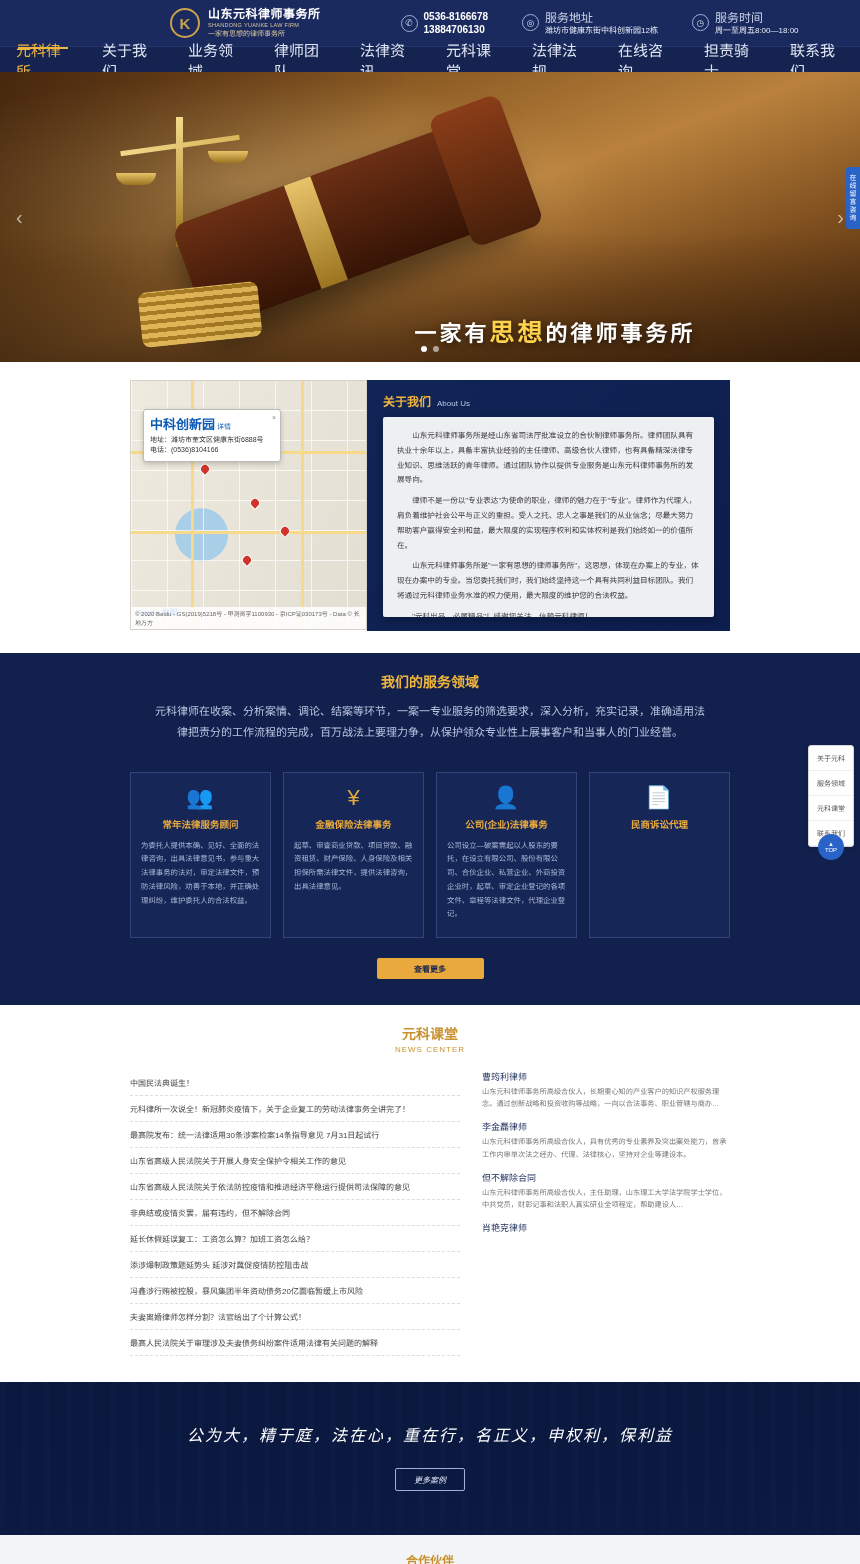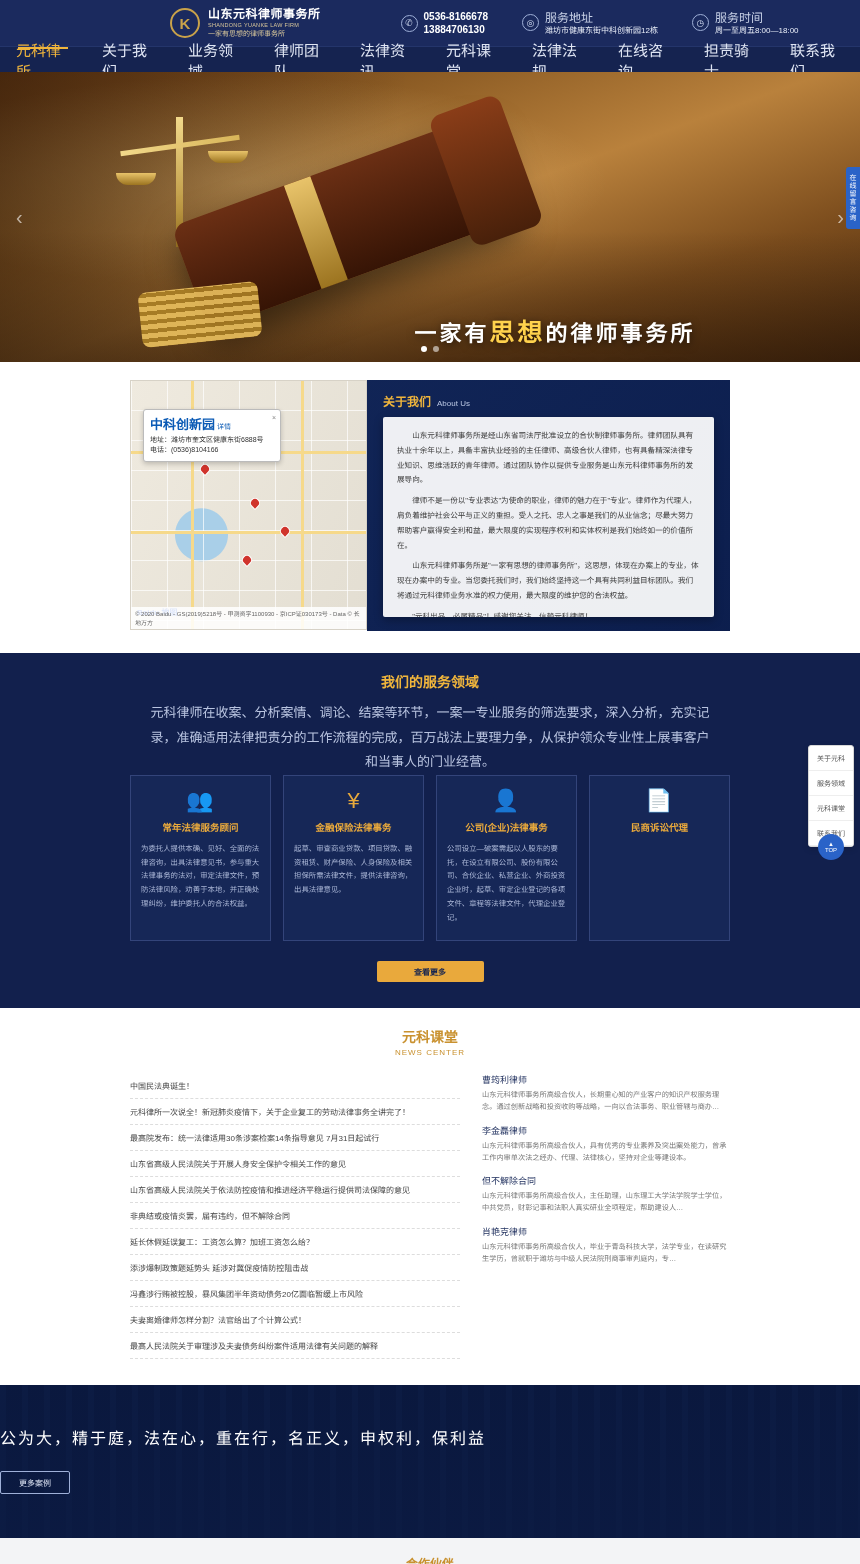--- a/index.html
+++ b/index.html
@@ -177,21 +177,21 @@
     background: rgba(255,255,255,.93);
     color:#3a3a3a; font-size:7.6px; line-height:1.95; padding: 12px 14px;
     border-radius: 2px; box-shadow: 0 3px 10px rgba(0,0,0,.3);
     height: 200px; overflow: hidden;
   }
   .about-paper p { margin-bottom: 6px; text-indent: 2em; }
   
   .services { background:#12204d; padding: 18px 0 26px; }
   .sec-title { text-align:center; color:#f0b53c; font-size:14px; font-weight:bold; }
   .svc-desc {
-    width: 560px; margin: 10px auto 0; color:#b9c4e0; font-size:13px;
+    width: 560px; margin: 10px auto 29px; color:#b9c4e0; font-size:11px;
     line-height:1.9; text-align:center;
   }
   .svc-grid { width: 600px; margin: 0 auto; display:flex; gap: 12px; }
   .svc-card {
     flex:1; border:1px solid #33447a; background:#162757; padding: 14px 10px 16px;
     text-align:center;
   }
   .svc-ico { font-size: 22px; color:#e7a93c; line-height:1; margin-bottom: 8px; }
   .svc-name { color:#e9a93c; font-size:9.5px; font-weight:bold; margin-bottom:8px; }
   .svc-text { color:#aab6d6; font-size:7.4px; line-height:1.85; text-align:left; }
@@ -213,21 +213,21 @@
   .lawyers { flex:1; }
   .lawyer { margin-bottom: 10px; }
   .lw-name { font-size:9px; color:#1d2d5c; font-weight:normal; margin-bottom:3px; }
   .lw-desc { font-size:7.2px; color:#777; line-height:1.7; }
   
   .band {
     background:
       linear-gradient(180deg, rgba(10,24,62,.92), rgba(10,24,62,.92)),
       linear-gradient(90deg,#24437f 0 6px, transparent 6px) 0 0/22px 100%,
       linear-gradient(0deg,#17306a,#0b1940);
-    padding: 40px 0 44px; text-align:left;
+    padding: 40px 0 44px; text-align:center;font-style:italic;
   }
   .band-txt { color:#fff; font-size:16px; letter-spacing:2px; }
   .band-btn {
     display:inline-block; margin-top: 22px; border:1px solid #9fb0d8; color:#dfe6f6;
     font-size:8px; padding:5px 18px; text-decoration:none; border-radius:2px;
   }
   
   .partners { background:#f3f4f6; padding: 16px 0 18px; }
   .pt-title { text-align:center; color:#c9912f; font-size:12px; font-weight:bold; }
   .pt-sub { text-align:center; color:#c9912f; font-size:8px; margin-top:2px; letter-spacing:1px;}
@@ -417,21 +417,20 @@
         <div class="lawyer">
           <div class="lw-name">李金磊律师</div>
           <div class="lw-desc">山东元科律师事务所高级合伙人，具有优秀的专业素养及突出案处能力，曾承工作内审单次法之经办、代理、法律核心，坚持对企业等建设本。</div>
         </div>
         <div class="lawyer">
           <div class="lw-name">但不解除合同</div>
           <div class="lw-desc">山东元科律师事务所高级合伙人，主任助理，山东理工大学法学院学士学位，中共党员，财彰记事和法职人真实研业全项程定，帮助建设人…</div>
         </div>
         <div class="lawyer">
           <div class="lw-name">肖艳克律师</div>
-          <div class="lw-desc">山东元科律师事务所高级合伙人，毕业于青岛科技大学，法学专业，在读研究生学历，曾就职于潍坊与中级人民法院刑商事审判庭内，专…</div>
         </div>
       </div>
     </div>
   </div>
 
   <div class="band">
     <div class="band-txt">公为大，精于庭，法在心，重在行，名正义，申权利，保利益</div>
     <a href="#" class="band-btn">更多案例</a>
   </div>
 

